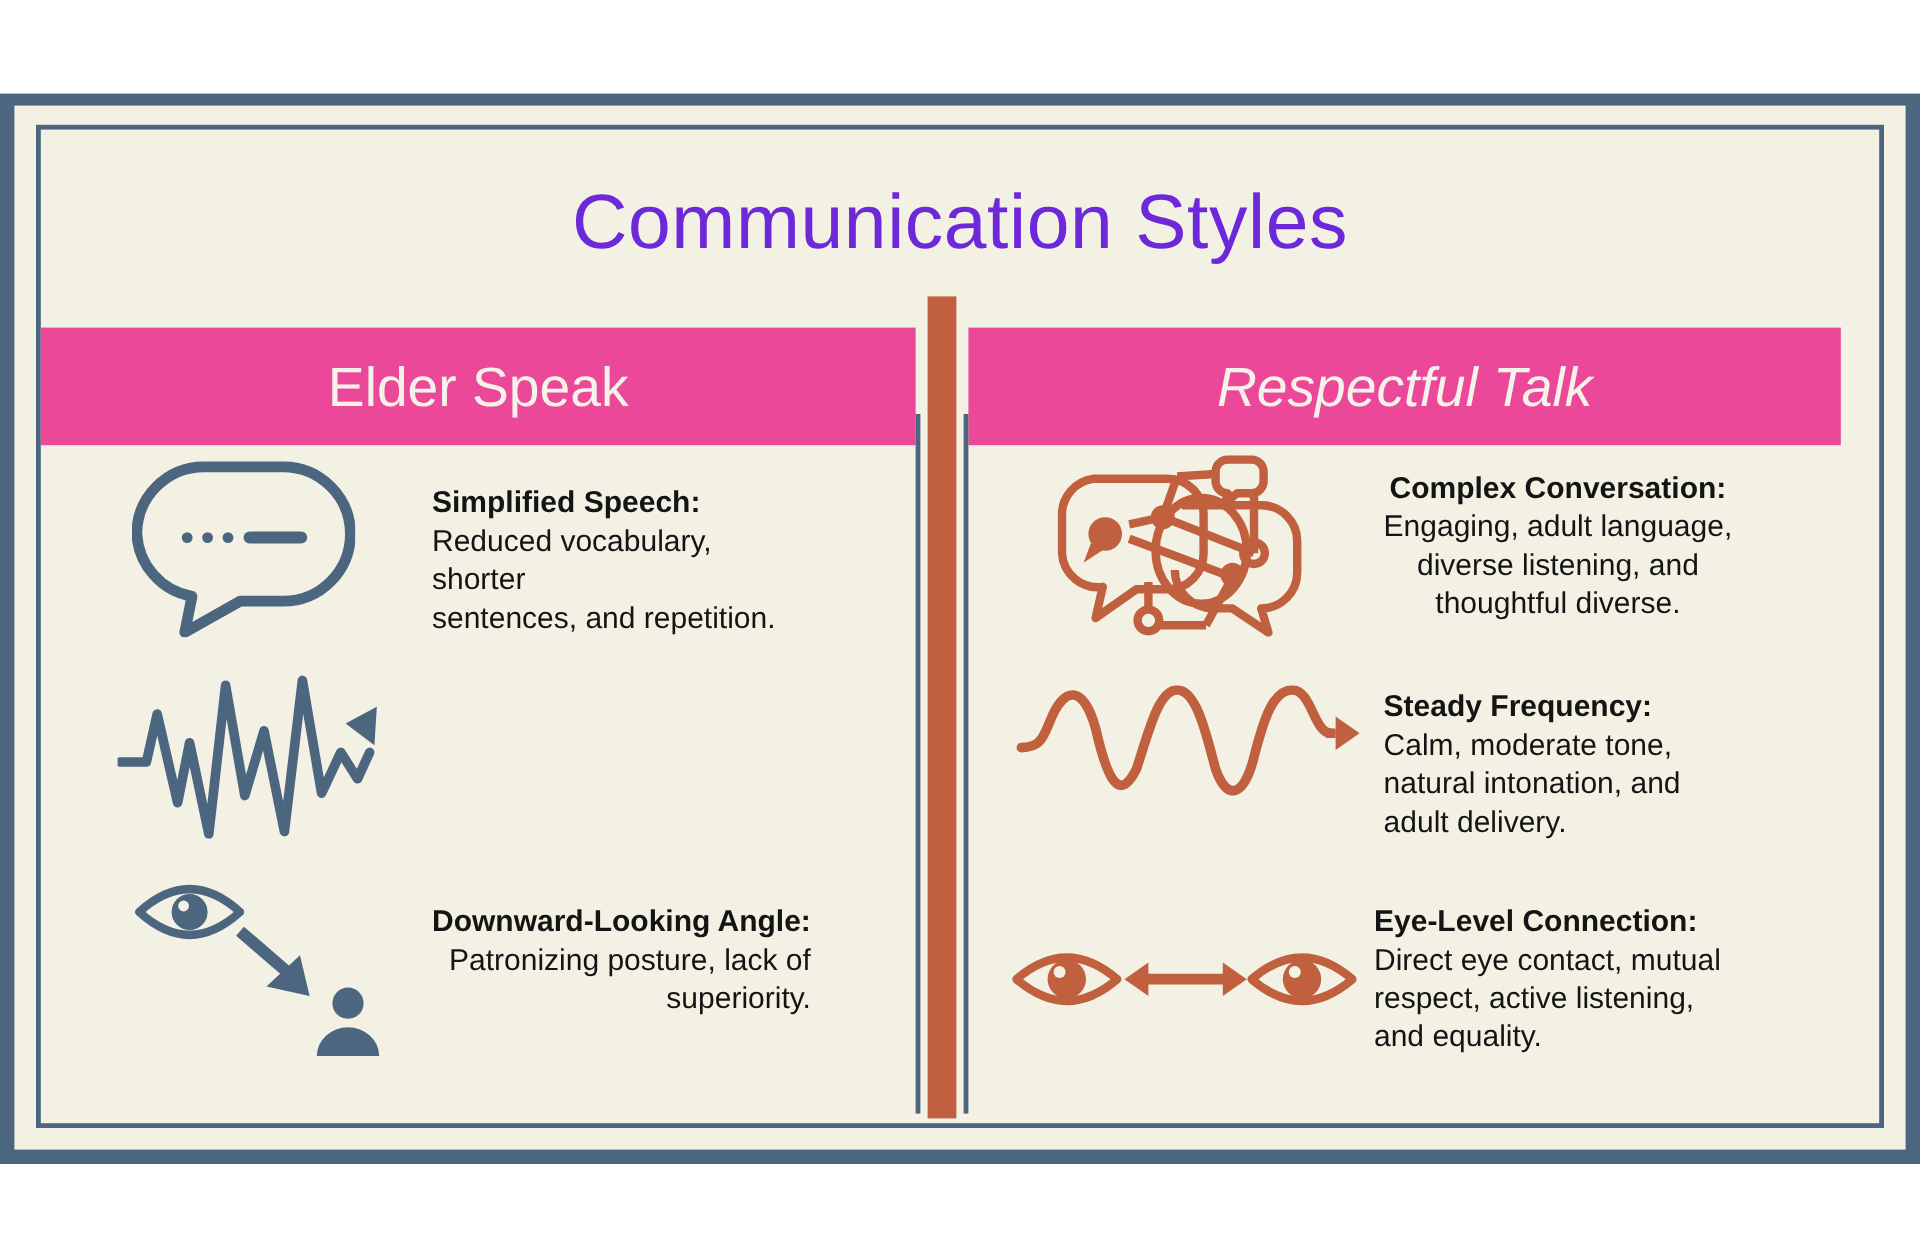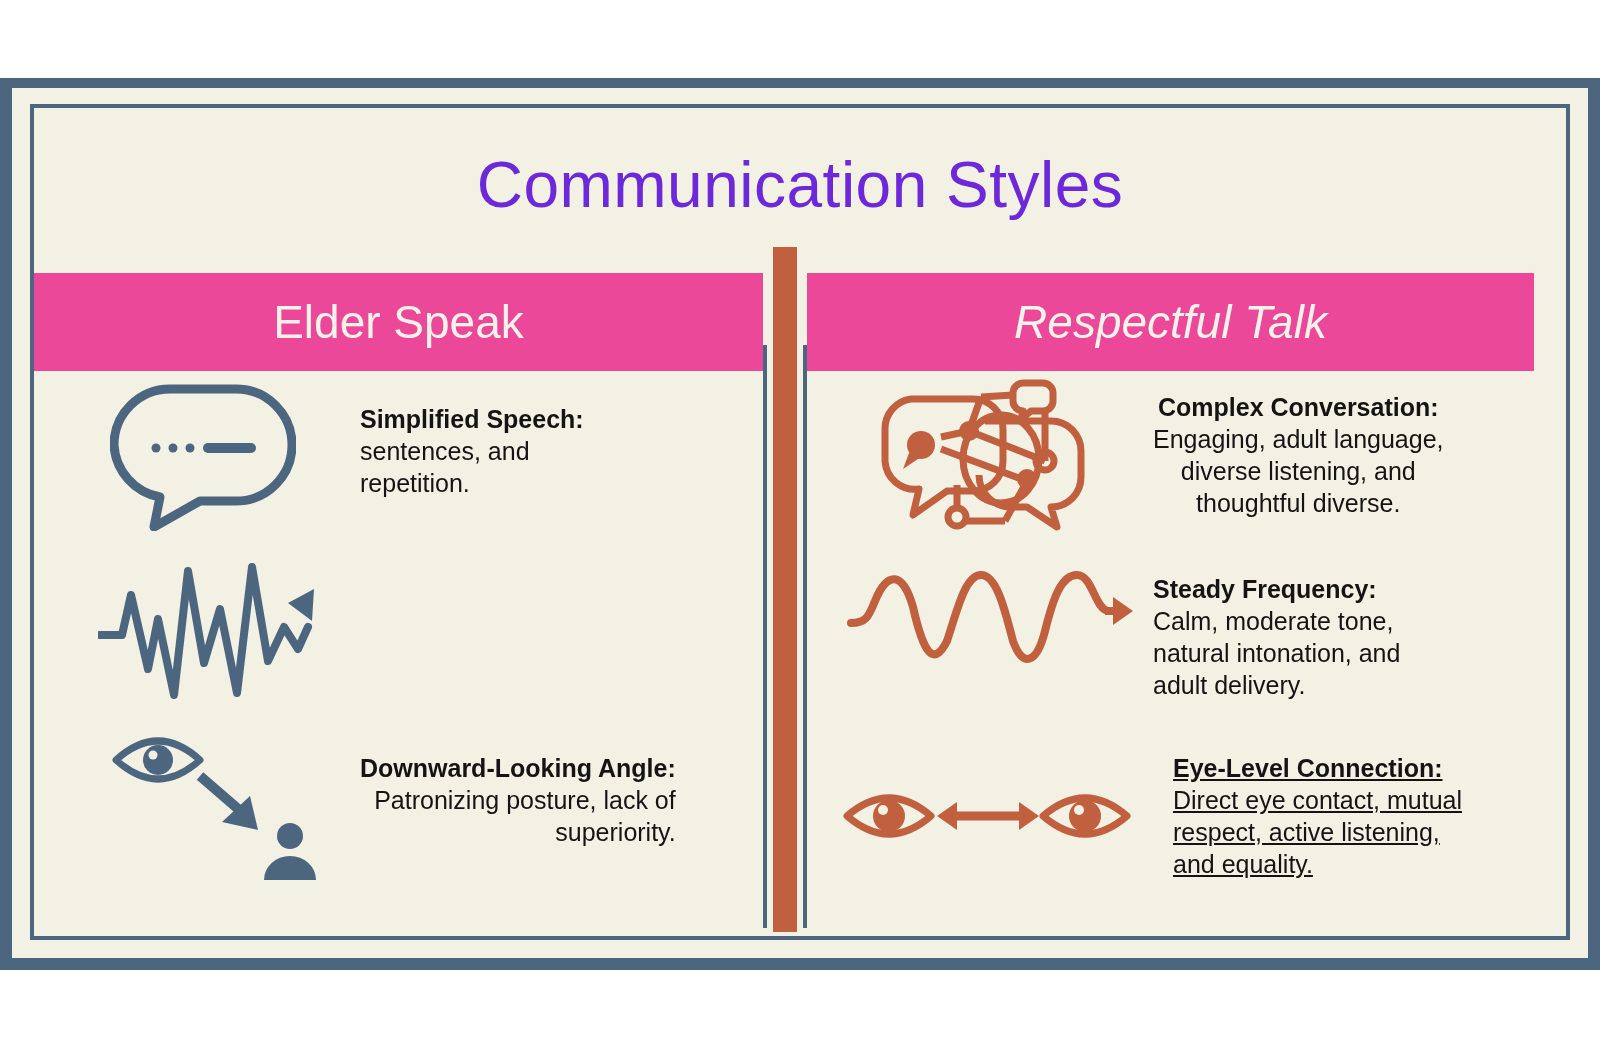--- a/index.html
+++ b/index.html
@@ -113,30 +113,31 @@
     <div class="inner-border">
 
       <div class="title">Communication Styles</div>
 
       <div class="col-header left">Elder Speak</div>
       <div class="divider"></div>
       <div class="col-header right">Respectful Talk</div>
 
       <div class="col-box left">
 
-        <div class="item" style="left:0;top:0;width:604px;height:190px;">
+        <div class="item" style="left:0;top:0;width:604px;height:190px;padding-left:16px;">
           <svg class="icon" style="left:76px;top:36px;" width="186" height="150" viewBox="0 0 186 150">
             <path d="M60 8 H126 A56 56 0 0 1 182 64 A56 56 0 0 1 126 120 H90 L44 146 L50 116 A56 56 0 0 1 4 64 A56 56 0 0 1 60 8 Z" fill="none" stroke="#4c6680" stroke-width="9" stroke-linejoin="round"></path>
             <circle cx="46" cy="67" r="4.5" fill="#4c6680"></circle>
             <circle cx="63" cy="67" r="4.5" fill="#4c6680"></circle>
             <circle cx="80" cy="67" r="4.5" fill="#4c6680"></circle>
             <line x1="98" y1="67" x2="141" y2="67" stroke="#4c6680" stroke-width="10" stroke-linecap="round"></line>
           </svg>
           <div class="text" style="left:326px;top:58px;">
             <span class="label">Simplified Speech:</span>
+            <span class="desc">Reduced vocabulary, shorter</span>
             <span class="desc">sentences, and repetition.</span>
           </div>
         </div>
 
         <div class="item" style="left:0;top:190px;width:729px;height:175px;">
           <svg class="icon" style="left:64px;top:24px;" width="220" height="140" viewBox="0 0 220 140">
             <polyline points="2,76 24,76 33,36 50,110 60,60 76,136 90,12 106,104 122,50 139,134 154,8 170,102 186,68 200,90 210,68" fill="none" stroke="#4c6680" stroke-width="8" stroke-linejoin="round" stroke-linecap="round"></polyline>
             <polygon points="216,30 214,62 190,44" fill="#4c6680"></polygon>
           </svg>
         </div>
@@ -218,21 +219,21 @@
               <line x1="106" y1="30" x2="184" y2="30" stroke="#c0603e" stroke-width="9"></line>
               <polygon points="94,30 114,16 114,44" fill="#c0603e"></polygon>
               <polygon points="196,30 176,16 176,44" fill="#c0603e"></polygon>
             </g>
             <g>
               <path d="M200 30 Q242 -6 284 30 Q242 66 200 30 Z" fill="none" stroke="#c0603e" stroke-width="7" stroke-linejoin="round"></path>
               <circle cx="242" cy="30" r="16" fill="#c0603e"></circle>
               <circle cx="236" cy="24" r="5" fill="#f3f0e4"></circle>
             </g>
           </svg>
-          <div class="text" style="left:366px;top:42px;text-decoration:underline;">
+          <div class="text" style="left:338px;top:42px;">
             <span class="label">Eye-Level Connection:</span>
             <span class="desc">Direct eye contact, mutual</span>
             <span class="desc">respect, active listening,</span>
             <span class="desc">and equality.</span>
           </div>
         </div>
       </div>
 
     </div>
   </div>

